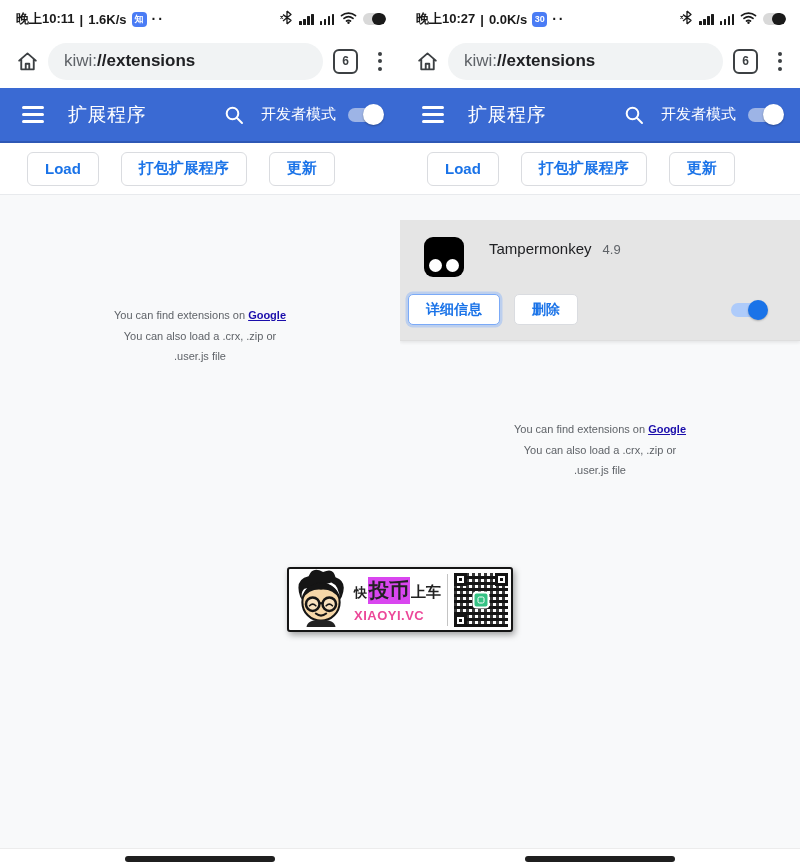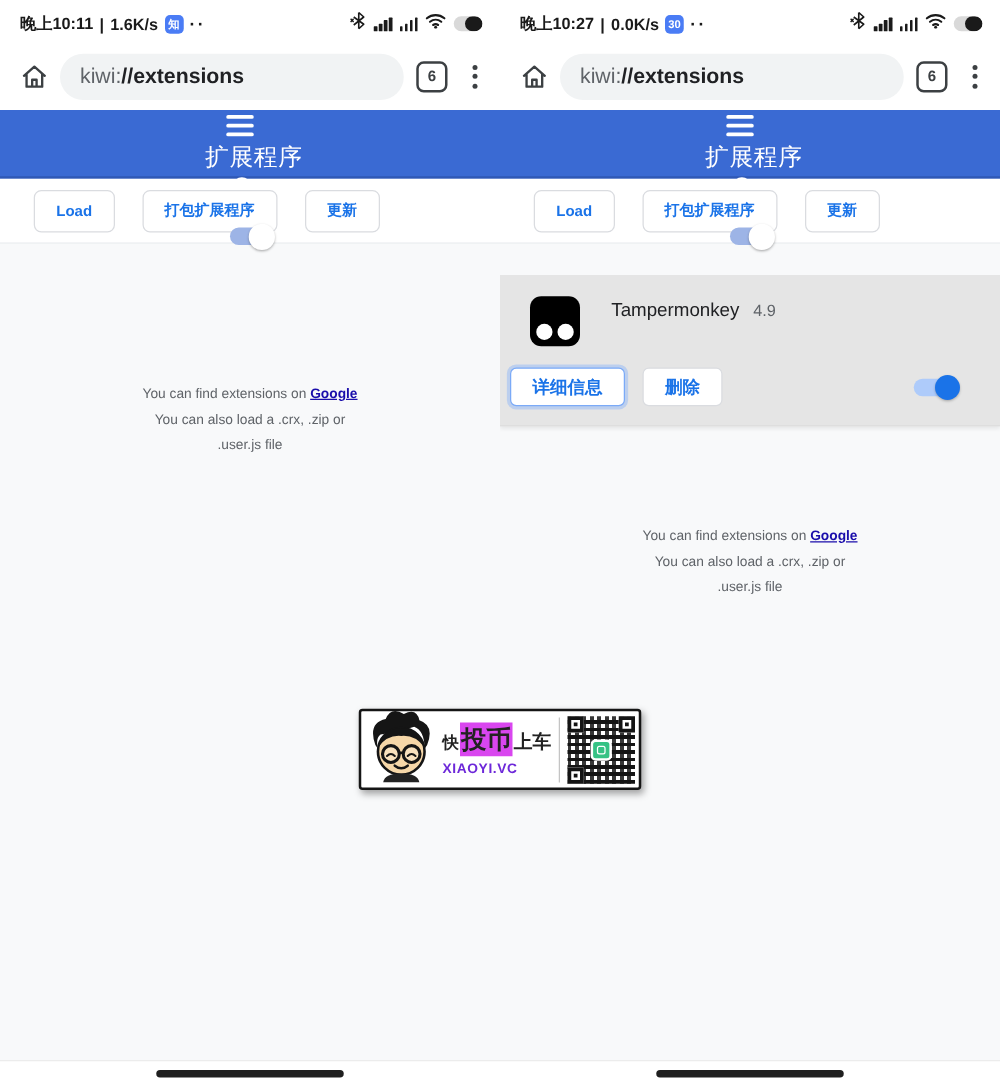--- a/index.html
+++ b/index.html
@@ -27,33 +27,33 @@
   .urlbar { height:50px; background:#fff; display:flex; align-items:center; padding:0 12px 4px 10px; }
   .home-btn { width:34px; display:flex; justify-content:center; }
   .omnibox { flex:1; height:37px; background:#f1f3f4; border-radius:20px; display:flex; align-items:center; padding:0 16px; margin:0 10px 0 4px; overflow:hidden; white-space:nowrap; }
   .omnibox .scheme { color:#5f6368; font-size:17px; }
   .omnibox .path { color:#202124; font-size:17px; font-weight:700; }
   .tab-counter { width:25px; height:25px; border:2px solid #3c4043; border-radius:6px; display:flex; align-items:center; justify-content:center; font-size:12px; font-weight:700; color:#3c4043; margin-right:14px; }
   .kebab { display:flex; flex-direction:column; gap:3.5px; padding:4px 6px; }
   .kebab i { width:4px; height:4px; border-radius:50%; background:#3c4043; }
 
   
-  .appheader { height:55px; background:#3a6ad3; border-bottom:2px solid #2f58b5; display:flex; align-items:center; padding:0 14px 0 20px;flex-direction:column; }
+  .appheader { height:55px; background:#3a6ad3; border-bottom:2px solid #2f58b5; display:flex; align-items:center; padding:0 14px 0 20px; }
   .hamburger { display:flex; flex-direction:column; gap:4.5px; margin-right:22px; padding:4px 2px; }
   .hamburger i { display:block; width:22px; height:2.6px; background:#fff; border-radius:2px; }
   .apptitle { color:#fff; font-size:19px; letter-spacing:0.5px; flex:1; }
   .search-btn { margin-right:16px; display:flex; }
   .devmode-label { color:#fff; font-size:15px; margin-right:12px; white-space:nowrap; }
   .toggle-header { position:relative; width:34px; height:19px; margin-right:4px; }
   .toggle-header .track { position:absolute; left:0; top:2.5px; width:34px; height:14px; border-radius:8px; background:#9db4e6; }
   .toggle-header .knob { position:absolute; right:-2px; top:-1px; width:21px; height:21px; border-radius:50%; background:#fff; box-shadow:0 1px 2px rgba(0,0,0,.3); }
 
   
   .toolbar { height:52px; background:#fff; display:flex; align-items:center; gap:22px; padding:0 0 0 27px; border-bottom:1px solid #e8eaed; }
-  .tbtn { height:34px; background:#fff; border:1.5px solid #dadce0; border-radius:6px; color:#1a73e8; font-size:12px; font-weight:600; padding:0 17px; display:flex; align-items:center; font-family:"Liberation Sans", sans-serif; }
+  .tbtn { height:34px; background:#fff; border:1.5px solid #dadce0; border-radius:6px; color:#1a73e8; font-size:15px; font-weight:600; padding:0 17px; display:flex; align-items:center; font-family:"Liberation Sans", sans-serif; }
 
   
   .content { height:653px; background:#f8f9fa; overflow:hidden; }
   .empty-msg { width:330px; margin:0 auto; text-align:center; font-size:11px; line-height:20.5px; color:#5f6368; }
   .empty-msg.left-pos { padding-top:110px; }
   .link-google { color:#1a0dab; text-decoration:underline; font-weight:600; }
 
   
   .ext-card { margin-top:25px; background:#e5e5e5; border-bottom:1px solid #dedede; box-shadow:0 2px 3px rgba(0,0,0,.07); padding:17px 0 0 0; }
   .ext-top { display:flex; padding:0 24px; }
@@ -82,21 +82,21 @@
   .gesture-area { height:19px; background:#fff; border-top:1px solid #ececec; display:flex; justify-content:center; }
   .gesture-bar { width:150px; height:5.5px; background:#1f1f1f; border-radius:3px; margin-top:7px; }
 
   
   .watermark { position:absolute; left:287px; top:567px; width:226px; height:65px; background:#fff; border:2.5px solid #151515; border-radius:3px; box-shadow:2px 3px 6px rgba(0,0,0,.35); display:flex; align-items:center; padding:2px 3px; z-index:50; }
   .wm-text { margin-left:4px; width:96px; }
   .wm-line1 { display:flex; align-items:baseline; white-space:nowrap; }
   .wm-fast { font-size:13px; font-weight:700; color:#222; }
   .wm-hl { font-size:20px; font-weight:700; color:#222; background:#d946ef; padding:0 1px; margin:0 1px; }
   .wm-tail { font-size:15px; font-weight:700; color:#222; }
-  .wm-site { font-size:11px; font-weight:700; color:#6d28d9; letter-spacing:0.5px; margin-top:4px; }
+  .wm-site { font-size:13px; font-weight:700; color:#ec4899; letter-spacing:0.5px; margin-top:4px; }
   .wm-divider { width:1px; height:52px; background:#c4c4c4; margin:0 6px 0 4px; }
   .qr { width:54px; height:54px; position:relative; flex-shrink:0;
         background-image:
           repeating-linear-gradient(90deg, rgba(20,20,20,.85) 0 3px, transparent 3px 6px),
           repeating-linear-gradient(0deg, #141414 0 3px, #fdfdfd 3px 6px); }
   .qr-finder { position:absolute; width:13px; height:13px; border:3px solid #141414; background:#fff; }
   .qr-finder i { position:absolute; left:2px; top:2px; width:3px; height:3px; background:#141414; display:block; }
   .qr-finder.tl { left:0; top:0; } .qr-finder.tr { right:0; top:0; } .qr-finder.bl { left:0; bottom:0; }
   .qr-center { position:absolute; left:50%; top:50%; transform:translate(-50%,-50%); width:17px; height:17px; background:#35c284; border:2px solid #fff; border-radius:4px; display:flex; align-items:center; justify-content:center; }
   .qr-center i { width:7px; height:7px; border:1.5px solid #fff; border-radius:2px; display:block; }

